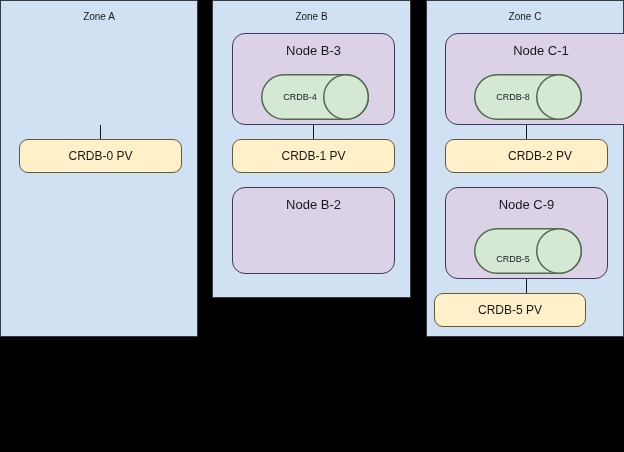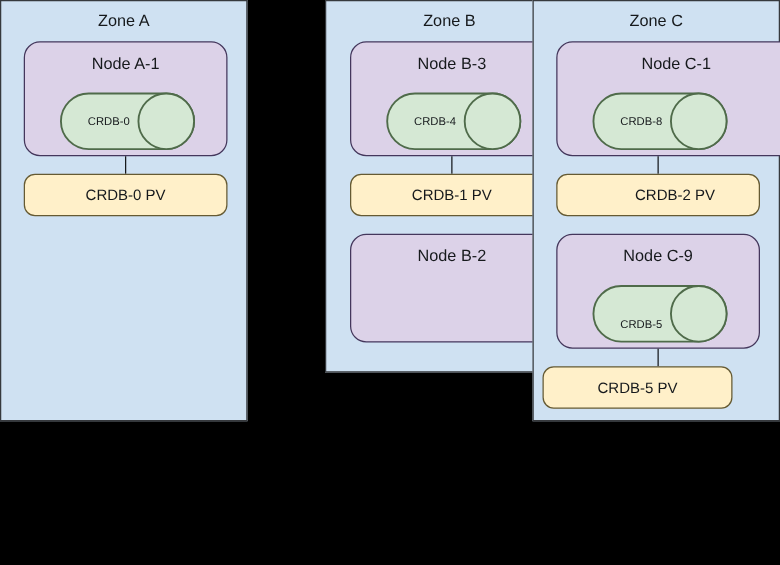--- a/index.html
+++ b/index.html
@@ -29,21 +29,21 @@
     background: #cfe1f2;
     border: 1px solid #36393d;
     box-sizing: border-box;
   }
   .zone-title {
     position: absolute;
     left: 0;
     right: 0;
     top: 8px;
     text-align: center;
-    font-size: 13px;
+    font-size: 10px;
     color: #16191c;
     line-height: 16px;
     white-space: nowrap;
   }
 
   
   .node {
     position: absolute;
     background: #dcd2e8;
     border: 1px solid #44375c;
@@ -111,40 +111,29 @@
   }
 </style>
 </head>
 <body>
 
 <div id="canvas">
 
   <div class="zone" style="left:0px; top:0px; width:198px; height:337px;">
     <div class="zone-title">Zone A</div>
 
-    <div class="node" style="left:18px; top:32px; width:163px; height:92px;">
-      <div class="node-title">Node A-1</div>
-
-      <div class="cyl" style="left:28px; top:40px; width:108px; height:46px;">
-        <svg width="108" height="46" viewBox="0 0 108 46">
-          <path d="M 23 0.75 L 85 0.75 A 22.25 22.25 0 0 1 85 45.25 L 23 45.25 A 22.25 22.25 0 0 1 23 0.75 Z" fill="#d5e8d4" stroke="#4f6b4a" stroke-width="1.5"></path>
-          <ellipse cx="85" cy="23" rx="22.25" ry="22.25" fill="#d5e8d4" stroke="#4f6b4a" stroke-width="1.5"></ellipse>
-        </svg>
-        <div class="cyl-label" style="width:78px;">CRDB-0</div>
-      </div>
-    </div>
 
     <div class="connector" style="left:99px; top:124px; height:14px;"></div>
 
     <div class="pv" style="left:18px; top:138px; width:163px; height:34px;">
       <span class="pv-label">CRDB-0 PV</span>
     </div>
   </div>
 
-  <div class="zone" style="left:212px; top:0px; width:199px; height:298px;margin-left:48px;">
+  <div class="zone" style="left:212px; top:0px; width:199px; height:298px;">
     <div class="zone-title">Zone B</div>
 
     <div class="node" style="left:19px; top:32px; width:163px; height:92px;">
       <div class="node-title">Node B-3</div>
 
       <div class="cyl" style="left:28px; top:40px; width:108px; height:46px;">
         <svg width="108" height="46" viewBox="0 0 108 46">
           <path d="M 23 0.75 L 85 0.75 A 22.25 22.25 0 0 1 85 45.25 L 23 45.25 A 22.25 22.25 0 0 1 23 0.75 Z" fill="#d5e8d4" stroke="#4f6b4a" stroke-width="1.5"></path>
           <ellipse cx="85" cy="23" rx="22.25" ry="22.25" fill="#d5e8d4" stroke="#4f6b4a" stroke-width="1.5"></ellipse>
         </svg>

